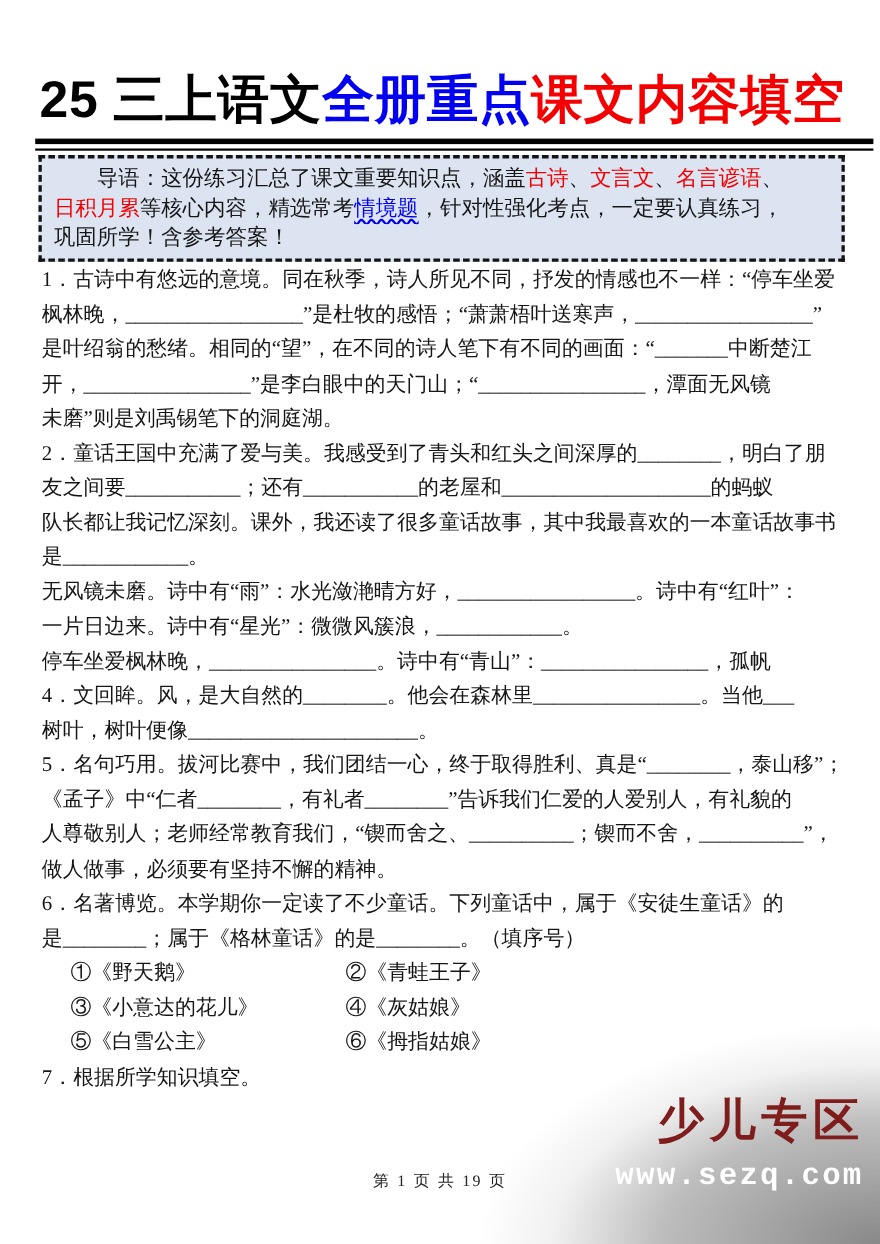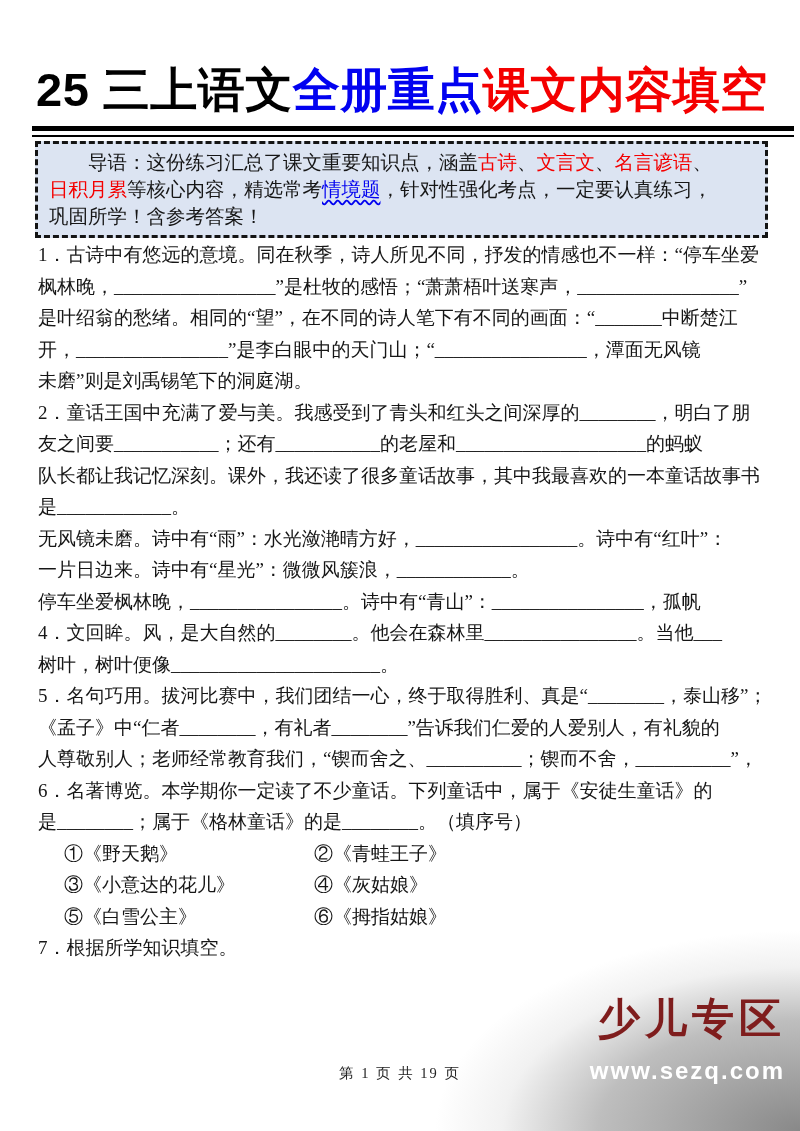--- a/index.html
+++ b/index.html
@@ -42,22 +42,22 @@
       rgba(120,120,120,0.88) 0%, rgba(150,150,150,0.62) 42%,
       rgba(200,200,200,0.25) 62%, rgba(255,255,255,0) 76%);
   }
   .wm-brand{
     position:absolute;right:14px;bottom:84px;color:#7f1d1d;
     font-family:"Liberation Sans","DejaVu Sans",sans-serif;font-weight:900;
     font-size:42px;letter-spacing:5px;pointer-events:none;
   }
   .wm-site{
     position:absolute;right:15px;bottom:46px;color:#fff;
-    font-family:Liberation Sans, sans-serif;font-weight:bold;
-    font-size:24px;letter-spacing:2px;pointer-events:none;
+    font-family:Liberation Mono, monospace;font-weight:bold;
+    font-size:28px;letter-spacing:2px;pointer-events:none;
   }
 </style>
 </head>
 <body>
 
 <div class="page">
 
   <div class="title">
     <span>25 三上语文</span><span class="t-blue">全册重点</span><span class="t-red">课文内容填空</span>
   </div>
@@ -81,20 +81,21 @@
       <div class="line">队长都让我记忆深刻。课外，我还读了很多童话故事，其中我最喜欢的一本童话故事书</div>
       <div class="line">是____________。</div>
       <div class="line">无风镜未磨。诗中有“雨”：水光潋滟晴方好，_________________。诗中有“红叶”：</div>
       <div class="line">一片日边来。诗中有“星光”：微微风簇浪，____________。</div>
       <div class="line">停车坐爱枫林晚，________________。诗中有“青山”：________________，孤帆</div>
       <div class="line">4．文回眸。风，是大自然的________。他会在森林里________________。当他___</div>
       <div class="line">树叶，树叶便像______________________。</div>
       <div class="line">5．名句巧用。拔河比赛中，我们团结一心，终于取得胜利、真是“________，泰山移”；</div>
       <div class="line">《孟子》中“仁者________，有礼者________”告诉我们仁爱的人爱别人，有礼貌的</div>
       <div class="line">人尊敬别人；老师经常教育我们，“锲而舍之、__________；锲而不舍，__________”，</div>
+      <div class="line">做人做事，必须要有坚持不懈的精神。</div>
       <div class="line">6．名著博览。本学期你一定读了不少童话。下列童话中，属于《安徒生童话》的</div>
       <div class="line">是________；属于《格林童话》的是________。（填序号）</div>
       <div class="line opts">
         <span>①《野天鹅》</span>
         <span>②《青蛙王子》</span>
       </div>
       <div class="line opts">
         <span>③《小意达的花儿》</span>
         <span>④《灰姑娘》</span>
       </div>

